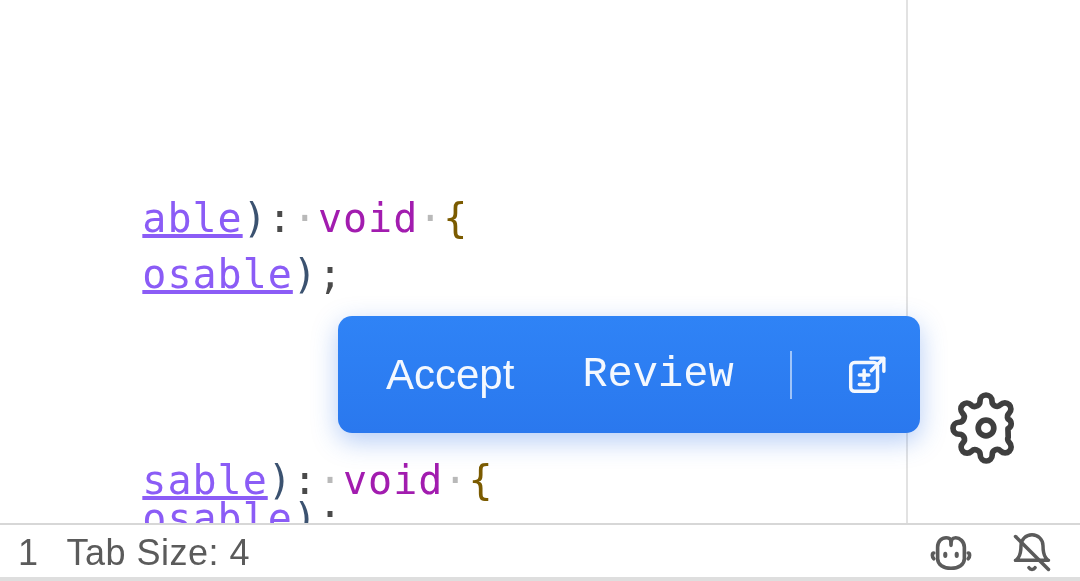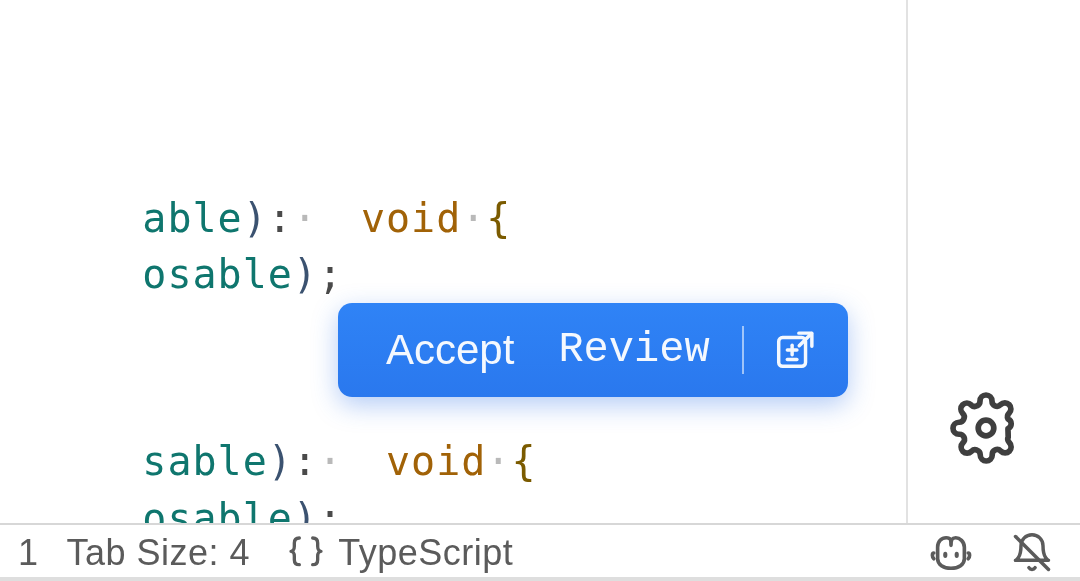--- a/index.html
+++ b/index.html
@@ -32,46 +32,47 @@
     }
 
     .code-line {
       position: absolute;
       left: 42px;
       white-space: pre;
       line-height: 1.1;
     }
     .l1 { top: 152px; }
     .l2 { top: 208px; }
-    .l3 { top: 395px; }
+    .l3 { top: 414px; }
     .l4 { top: 452px; }
 
-    .tok-ident { color: #0f766e; }
+    .tok-ident { color: #8b5cf6; text-decoration: underline; }
     .tok-paren { color: #3b5270; }
     .tok-colon { color: #4a4a4a; }
     .tok-ws    { color: #b9b9b9; }
-    .tok-key   { color: #a16207; margin-left: 43px; }
+    .tok-key   { color: #a21caf; }
     .tok-brace { color: #7b5b00; }
     .tok-punc  { color: #4a4a4a; }
 
     .suggest-toolbar {
       position: absolute;
-      top: 303px;
+      top: 316px;
       left: 338px;
-      height: 94px;
+      height: 117px;
       display: flex;
       align-items: center;
       background: linear-gradient(180deg, #2f83f6, #2a78ee);
       border-radius: 14px;
       box-shadow: 0 8px 26px rgba(40,110,230,0.35);
       padding: 0 24px 0 34px;
       color: #ffffff;
       font-family: -apple-system, "SF Pro Text", sans-serif;
       font-size: 42px;
       font-weight: 400;
+      gap: 24px;
     }
     .suggest-toolbar .btn {
       padding: 0 14px;
       display: flex;
       align-items: center;
       height: 100%;
       opacity: 0.95;
     }
     .suggest-toolbar .divider {
       width: 2px;
@@ -175,29 +176,20 @@
   </span>
 </div>
 
 <div class="status-bar">
   <div class="status-item tight">
     <span>1</span>
   </div>
   <div class="status-item">
     <span>Tab Size: 4</span>
   </div>
-  <div class="status-item" style="gap:12px;">
-    <span>
-      <svg width="40" height="40" viewBox="0 0 24 24" fill="none" stroke="#5b5b5b" stroke-width="2" stroke-linecap="round" stroke-linejoin="round">
-        <path d="M8 3c-2 0-3 1-3 3v2c0 2-1 3-2 3 1 0 2 1 2 3v2c0 2 1 3 3 3"></path>
-        <path d="M16 3c2 0 3 1 3 3v2c0 2 1 3 2 3-1 0-2 1-2 3v2c0 2-1 3-3 3"></path>
-      </svg>
-    </span>
-    <span>TypeScript</span>
-  </div>
 
   <div style="flex:1"></div>
 
   <div class="status-item">
     <span>
       <svg width="46" height="42" viewBox="0 0 24 22" fill="none" stroke="#5b5b5b" stroke-width="1.9" stroke-linecap="round" stroke-linejoin="round">
         <path d="M5 8c0-3 2-5 4.5-5S12 4 12 7c0-3 .5-4 2.5-4S19 5 19 8v6c0 3-3 5-7 5s-7-2-7-5V8z"></path>
         <ellipse cx="9" cy="12" rx="1.1" ry="1.6" fill="#5b5b5b" stroke="none"></ellipse>
         <ellipse cx="15" cy="12" rx="1.1" ry="1.6" fill="#5b5b5b" stroke="none"></ellipse>
         <path d="M3 11c-1 0-1 2 0 3"></path>

